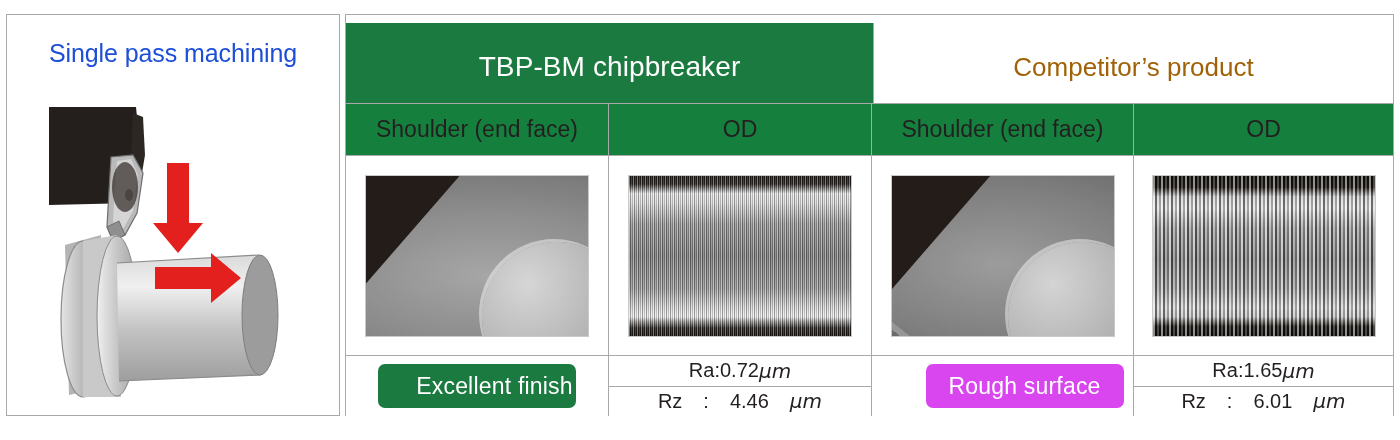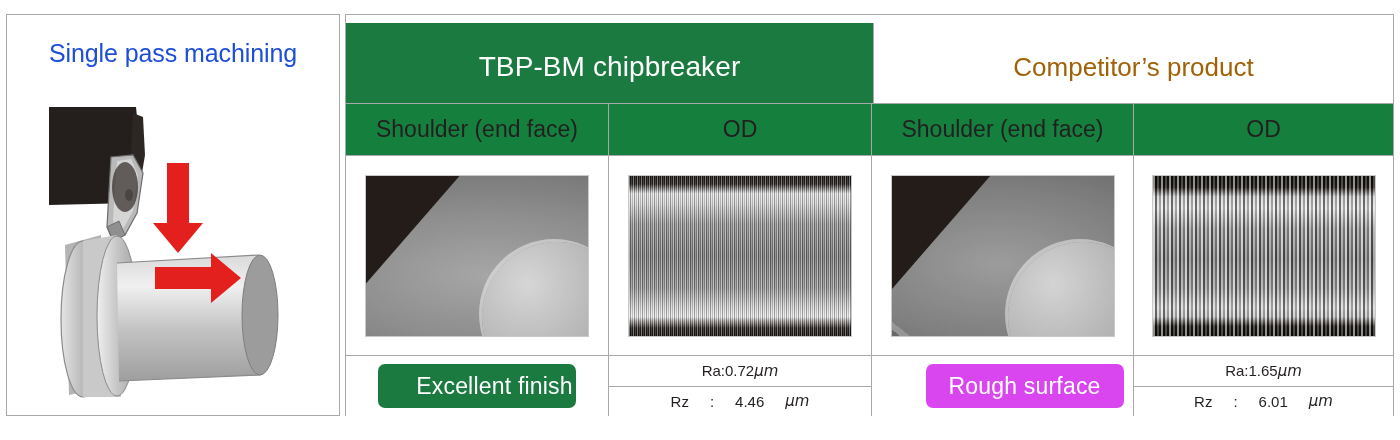--- a/index.html
+++ b/index.html
@@ -230,21 +230,21 @@
   .meas-cell {
     height: 60px;
     border-right: 1px solid #a8a8a8;
     display: flex; flex-direction: column;
     background: #ffffff;
   }
   .meas-cell:last-child { border-right: none; }
   .meas-line {
     flex: 1;
     display: flex; align-items: center; justify-content: center;
-    font-size: 15px;
+    font-size: 20px;
     color: #231f20;
     white-space: nowrap;
   }
   .meas-line + .meas-line { border-top: 1px solid #a8a8a8; gap: 21px; }
   .mu { font-style: italic; font-family: "DejaVu Sans", sans-serif; }
 </style>
 </head>
 <body>
 
 <div class="page">

